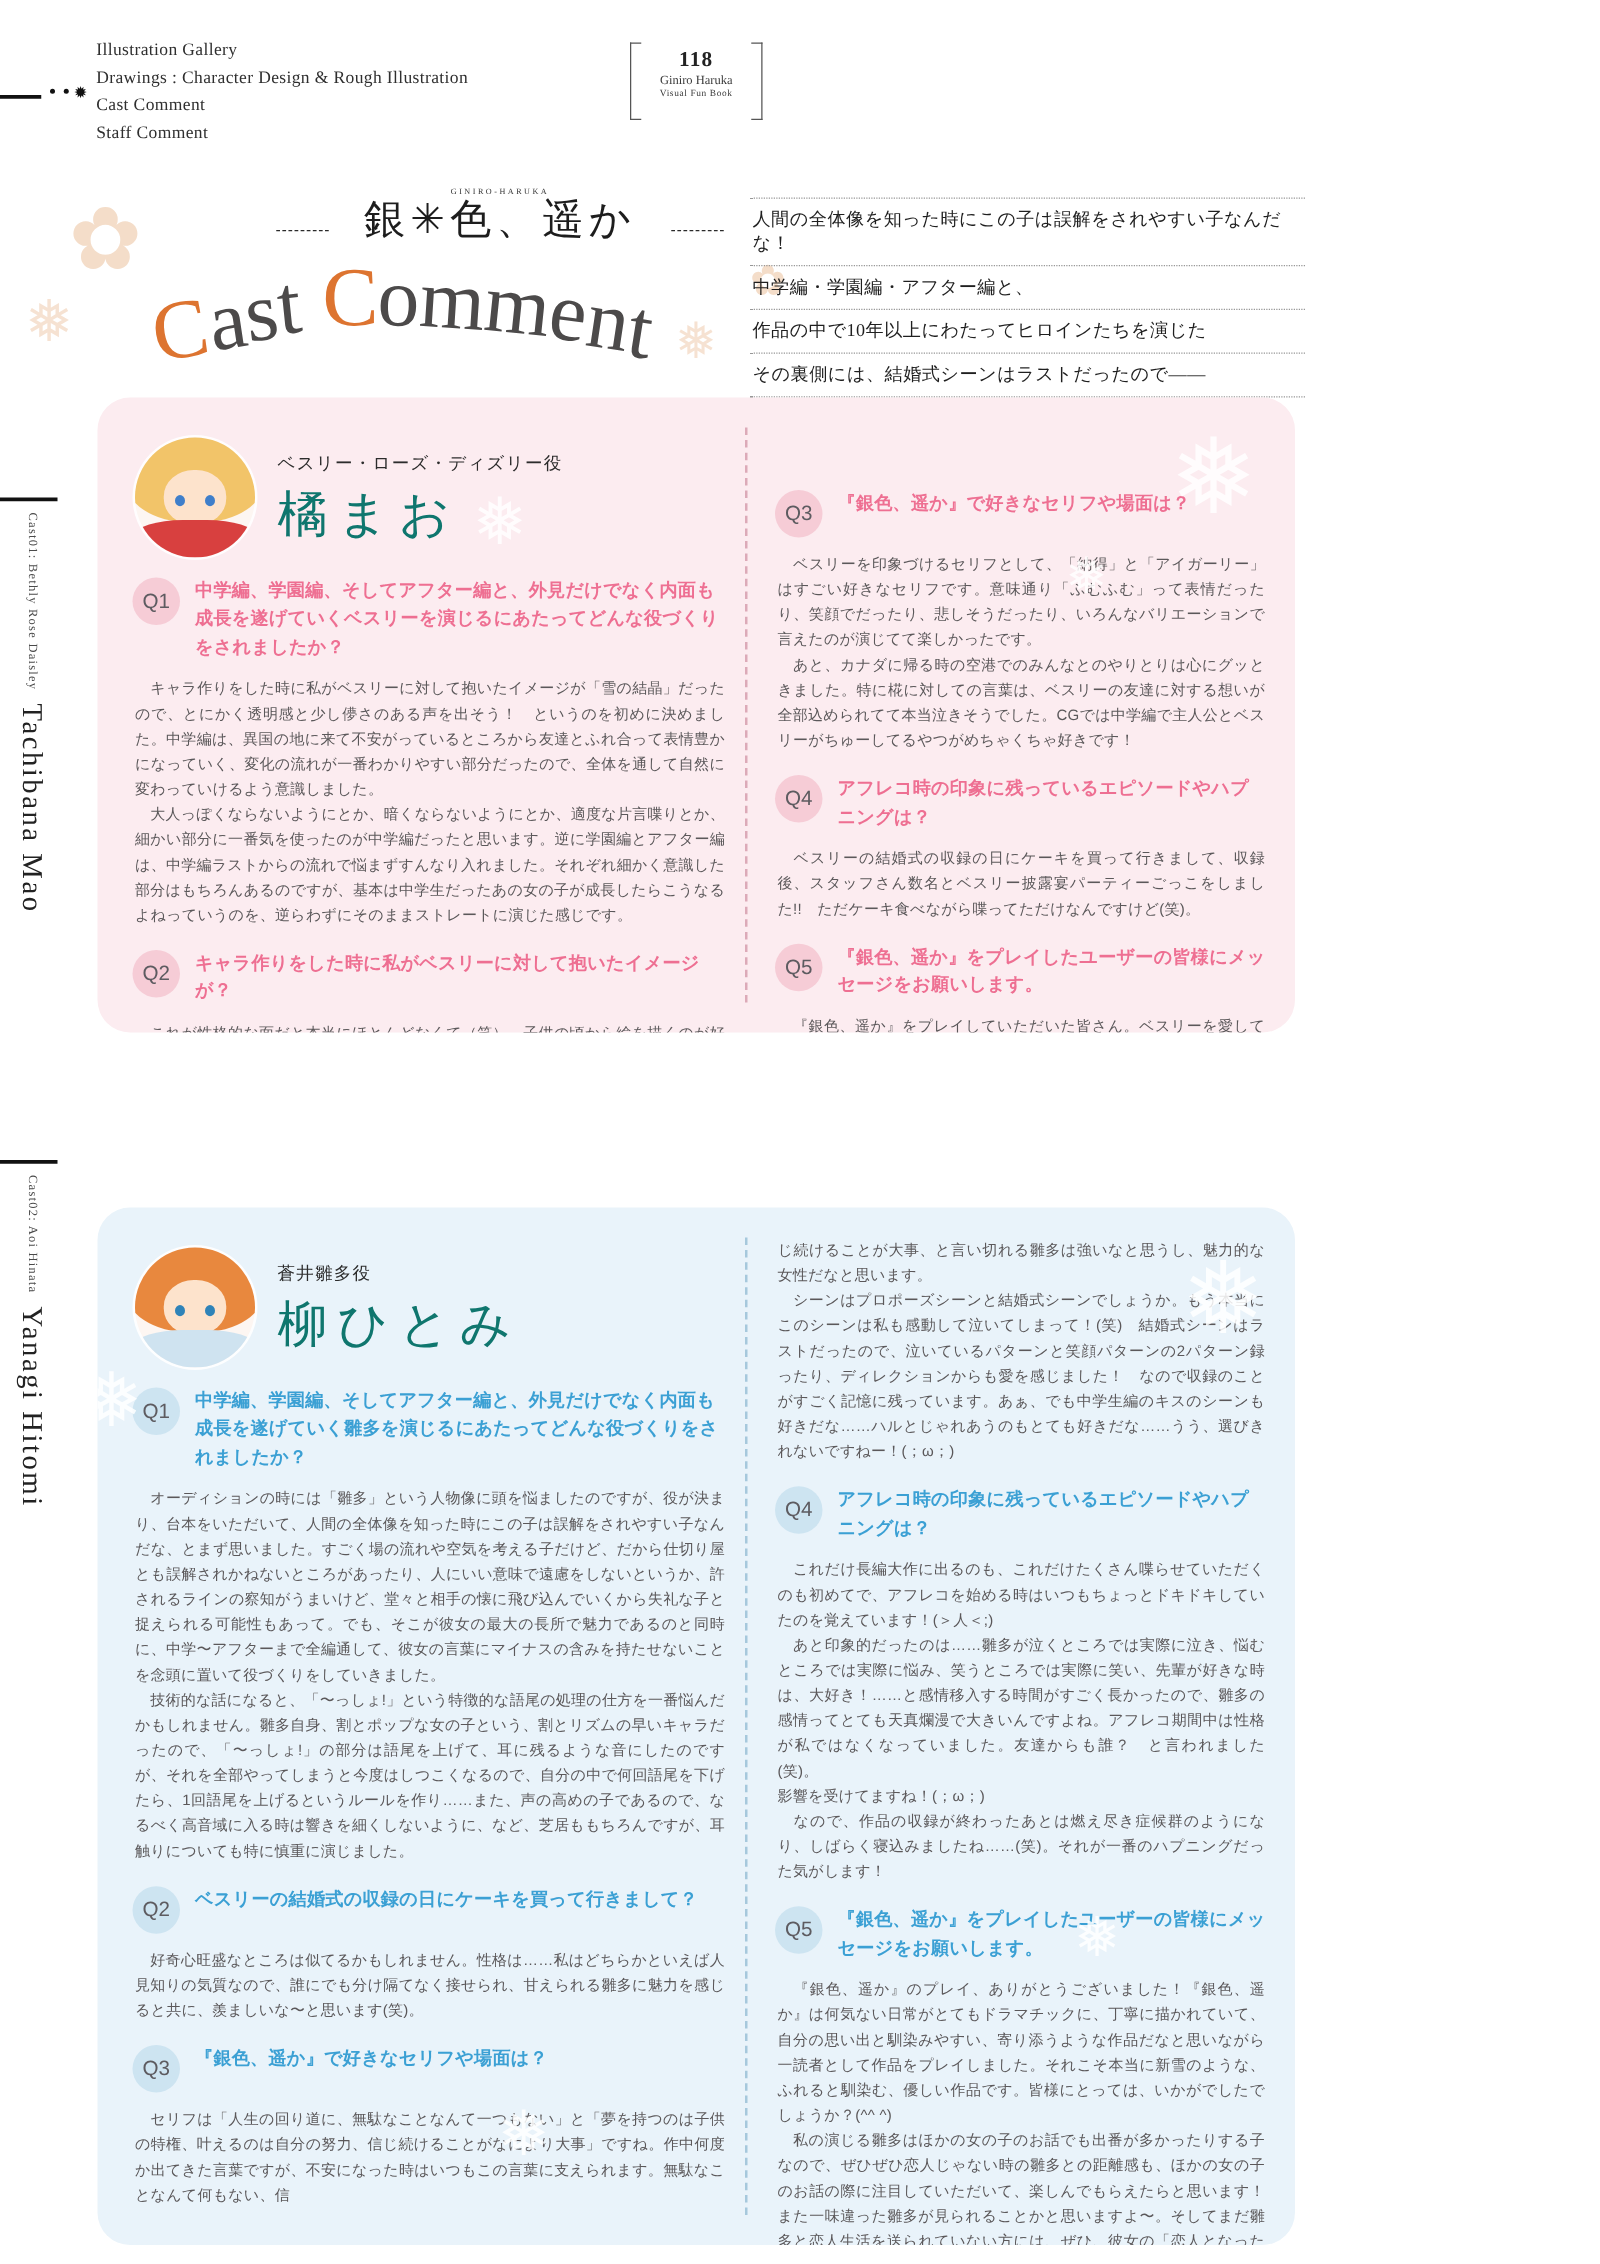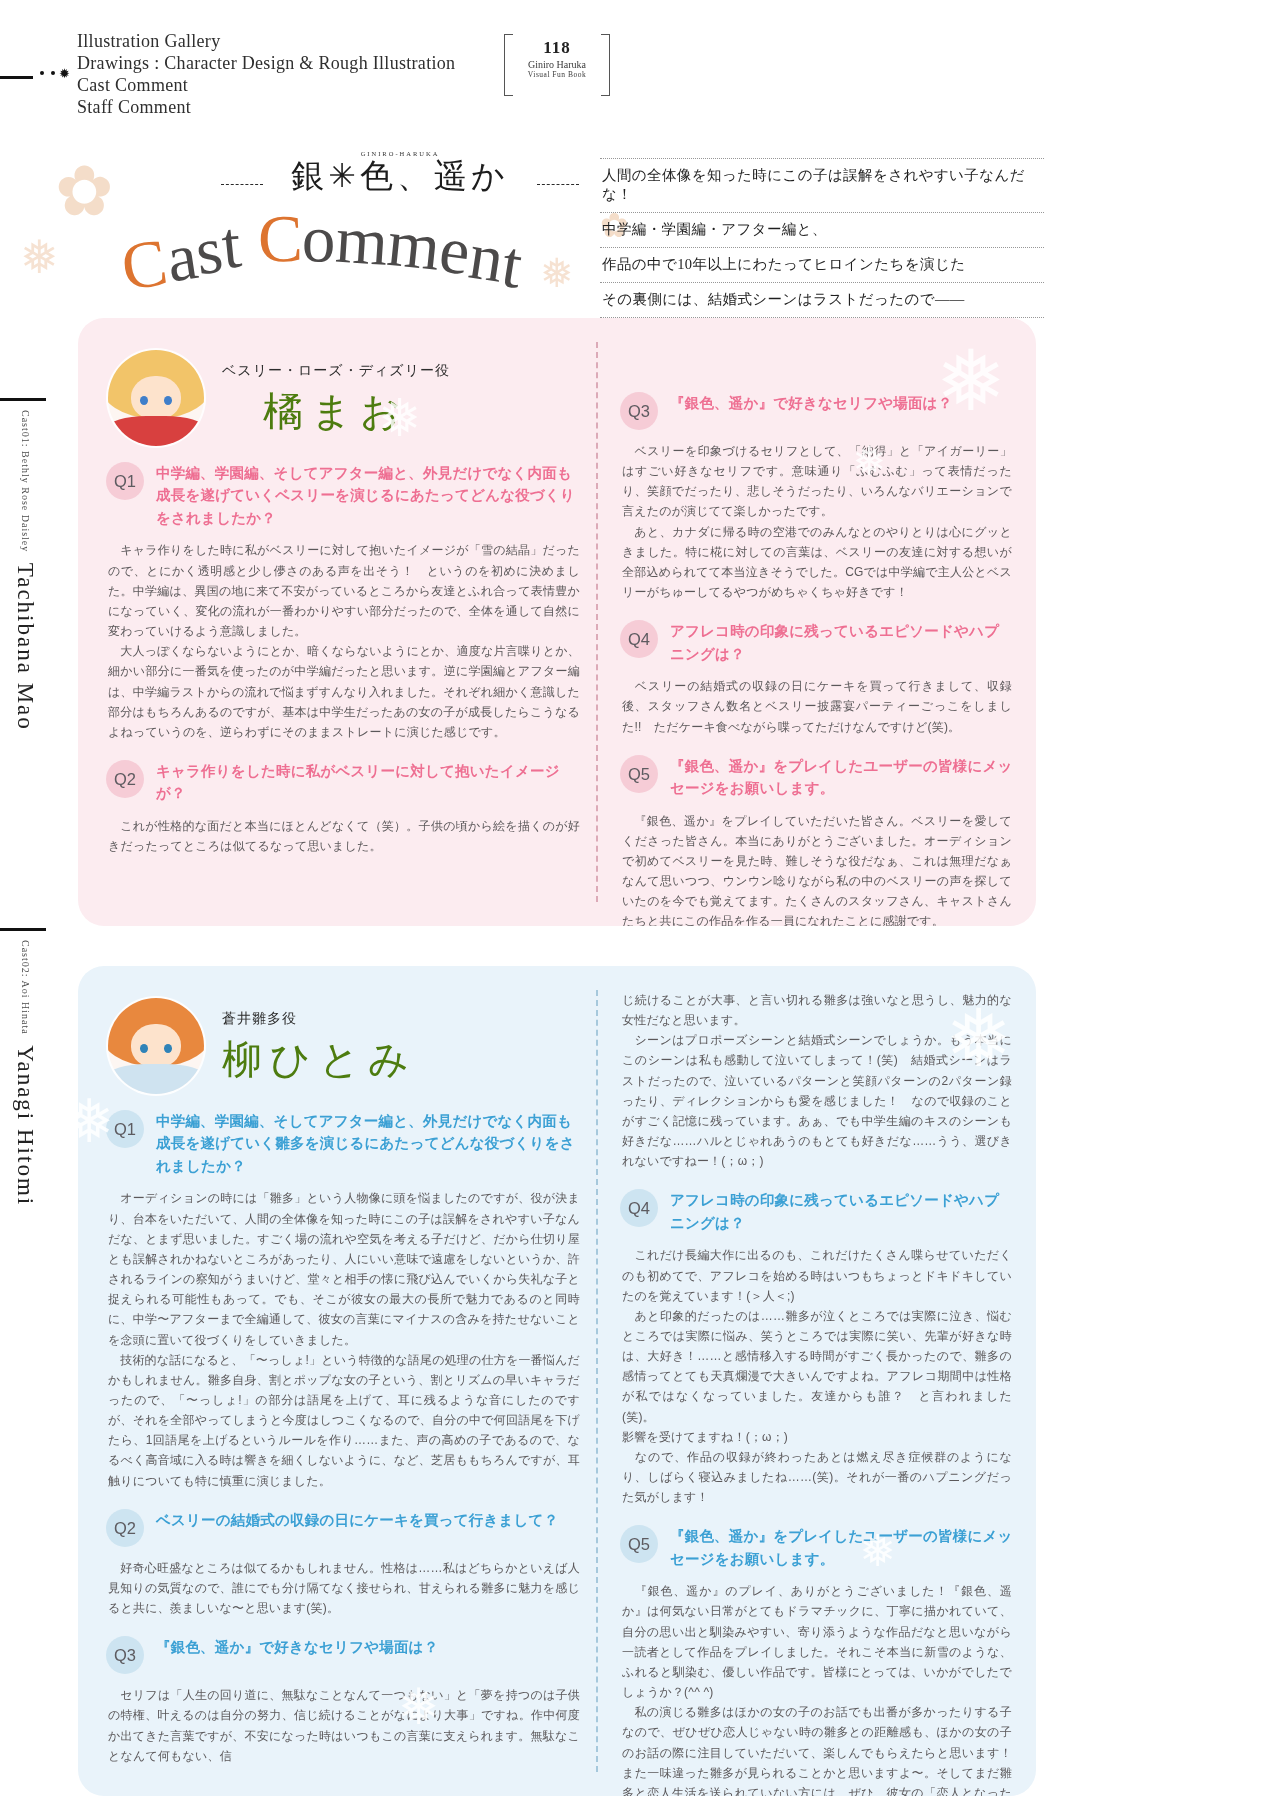--- a/index.html
+++ b/index.html
@@ -3,21 +3,21 @@
 <meta charset="utf-8">
 <style>
   * { margin:0; padding:0; box-sizing:border-box; }
   html,body { background:#ffffff; }
   .page {
     position:relative; width:1280px; height:1811px; margin:0 auto;
     background:#ffffff; overflow:hidden;
     font-family:"Liberation Sans","DejaVu Sans",sans-serif; color:#595757;
   }
   
-  .nav { position:absolute; left:77px; top:30px; font-family:"Liberation Serif","DejaVu Serif",serif; font-size:18px; color:#2f2f2f; }
+  .nav { position:absolute; left:77px; top:30px; font-family:"Liberation Serif","DejaVu Serif",serif; font-size:14px; color:#2f2f2f; }
   .nav-row { line-height:22px; letter-spacing:.3px; white-space:nowrap; }
   .nav-marker-line { position:absolute; left:0; top:76px; width:33px; height:3px; background:#111; }
   .nav-dot { position:absolute; top:71px; width:4px; height:4px; border-radius:50%; background:#111; }
   .nav-dot.d1 { left:40px; } .nav-dot.d2 { left:51px; }
   .nav-snow { position:absolute; left:59px; top:66px; font-size:13px; color:#111; }
   .nav-snow::before { content:"✹"; }
 
   .pageno { position:absolute; left:512px; top:38px; width:90px; text-align:center; color:#333; }
   .pageno .num { font-family:"Liberation Serif","DejaVu Serif",serif; font-weight:bold; font-size:17px; letter-spacing:1px; color:#222; }
   .pageno .series { font-family:"Liberation Serif","DejaVu Serif",serif; font-size:10px; margin-top:1px; color:#3a3a3a; }
@@ -43,21 +43,21 @@
   .arch-title span { display:inline-block; font-family:"Liberation Serif","DejaVu Serif",serif; font-size:67px; color:#4c4a4a; }
   .arch-title span.cap { color:#dd7430; }
 
   .intro { position:absolute; left:600px; top:158px; width:444px; }
   .intro-row { border-top:1px dotted #979797; padding:7px 2px 8px 2px;
     font-family:"Liberation Serif","DejaVu Serif",serif; font-size:14.5px; color:#1f1f1f; letter-spacing:.4px; }
   .intro-row:last-child { border-bottom:1px dotted #979797; }
 
   
   .panel { position:absolute; left:78px; width:958px; border-radius:26px; overflow:hidden; display:flex; padding:18px 22px 18px 26px; }
-  .panel.pink { top:318px; height:608px; background:#fcecf0; }
+  .panel.pink { top:318px; height:508px; background:#fcecf0; }
   .panel.blue { top:966px; height:830px; background:#e9f3fa; }
 
   .col-left  { width:478px; flex:none; }
   .col-div   { flex:none; width:0; border-left:2px dashed; margin:6px 20px 6px 14px; }
   .panel.pink .col-div { border-color:#dcaab8; }
   .panel.blue .col-div { border-color:#a6c8dc; }
   .col-right { flex:1; min-width:0; }
   .panel.pink .col-right { padding-top:40px; }
   .panel.blue .col-right { padding-top:4px; }
 
@@ -70,21 +70,21 @@
   .avatar .bottom { position:absolute; left:0; right:0; bottom:0; height:30px; }
   .av-pink .hair { background:#f2c express;#f2c469; background:#f2c469; }
   .av-pink .eye { background:#3f7fca; }
   .av-pink .bottom { background:#d8403f; border-radius:40% 40% 0 0; }
   .av-blue .hair { background:#e8883e; }
   .av-blue .eye { background:#2f83b8; }
   .av-blue .bottom { background:#cfe3f0; border-radius:40% 40% 0 0; }
 
   .cast-info { margin-left:18px; padding-top:12px; }
   .cast-role { font-family:"Liberation Serif","DejaVu Serif",serif; font-size:14px; color:#2c2c2c; letter-spacing:1px; }
-  .cast-name { font-family:"Liberation Serif","DejaVu Serif",serif; font-size:40px; color:#4d7c0f; letter-spacing:8px; margin-top:4px;text-align:center; }
+  .cast-name { font-family:"Liberation Serif","DejaVu Serif",serif; font-size:40px; color:#0f766e; letter-spacing:8px; margin-top:4px; }
 
   .qa { margin-top:6px; }
   .q-row { display:flex; align-items:flex-start; margin:14px 0 0 0; }
   .q-badge { flex:none; width:38px; height:38px; border-radius:50%; text-align:center; line-height:38px;
     font-size:16.5px; color:#5d5b60; margin:2px 12px 0 2px; }
   .panel.pink .q-badge { background:#f6ccd6; }
   .panel.blue .q-badge { background:#cde4f1; }
   .q-text { font-size:14.5px; font-weight:bold; line-height:1.55; letter-spacing:.2px; padding-top:2px; }
   .panel.pink .q-text { color:#ee6f92; }
   .panel.blue .q-text { color:#3ba0d4; }

